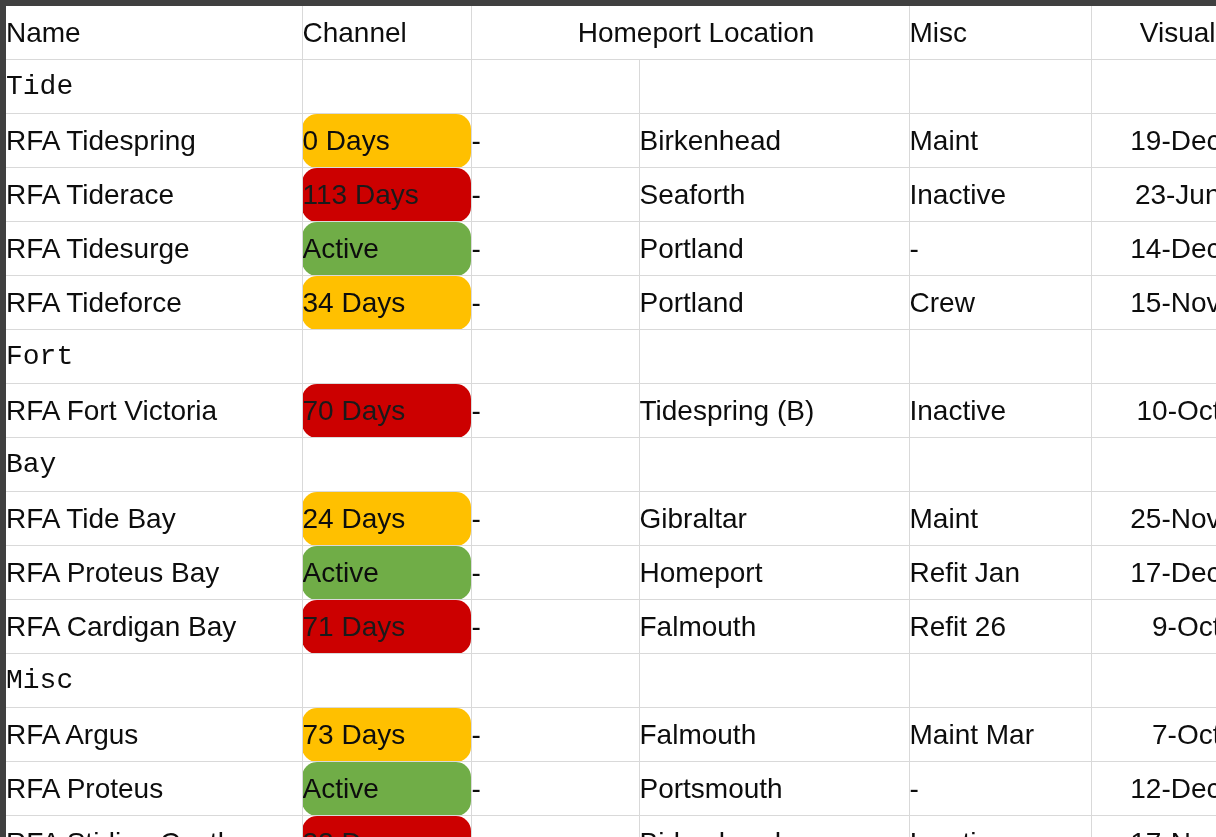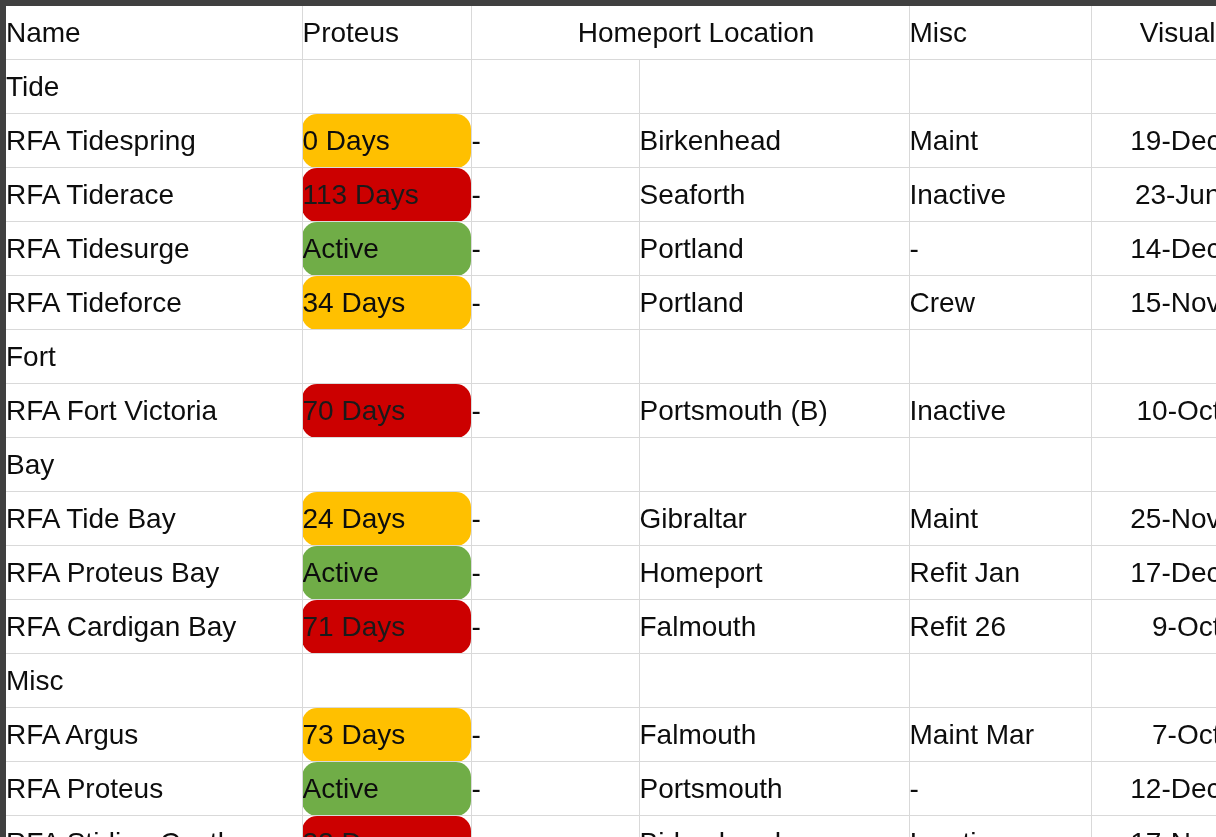--- a/index.html
+++ b/index.html
@@ -79,20 +79,21 @@
   td.name-cell {
     padding-left: 8px;
     font-size: 29px;
     border-right: none;
   }
   td.group-cell {
     font-weight: bold;
     font-size: 28px;
     padding-left: 8px;
     border-right: none;
+    font-family: Liberation Mono, monospace;
   }
   td.status-cell {
     padding-left: 7px;
     font-size: 29px;
     border-radius: 15px;
   }
   td.dash-cell {
     padding-left: 7px;
     font-size: 29px;
   }
@@ -133,21 +134,21 @@
       <col class="c-name">
       <col class="c-status">
       <col class="c-dash">
       <col class="c-loc">
       <col class="c-misc">
       <col class="c-visual">
     </colgroup>
     <thead>
       <tr>
         <th>Name</th>
-        <th>Proteus</th>
+        <th>Channel</th>
         <th colspan="2" class="th-center-span">Homeport Location</th>
         <th>Misc</th>
         <th class="th-right">Visual</th>
       </tr>
     </thead>
     <tbody id="table-body">
         <tr>
           <td class="cell group-cell">Tide</td>
           <td class="cell status-cell fill-none"></td>
           <td class="cell dash-cell"></td>
@@ -204,21 +205,21 @@
           <td class="cell loc-cell"></td>
           <td class="cell misc-cell"></td>
           <td class="cell visual-cell">
             <span class="visual-inner"></span>
           </td>
         </tr>
         <tr>
           <td class="cell name-cell">RFA Fort Victoria</td>
           <td class="cell status-cell fill-red">70 Days</td>
           <td class="cell dash-cell">-</td>
-          <td class="cell loc-cell">Portsmouth (B)</td>
+          <td class="cell loc-cell">Tidespring (B)</td>
           <td class="cell misc-cell">Inactive</td>
           <td class="cell visual-cell">
             <span class="visual-inner">10-Oct</span>
           </td>
         </tr>
         <tr>
           <td class="cell group-cell">Bay</td>
           <td class="cell status-cell fill-none"></td>
           <td class="cell dash-cell"></td>
           <td class="cell loc-cell"></td>

